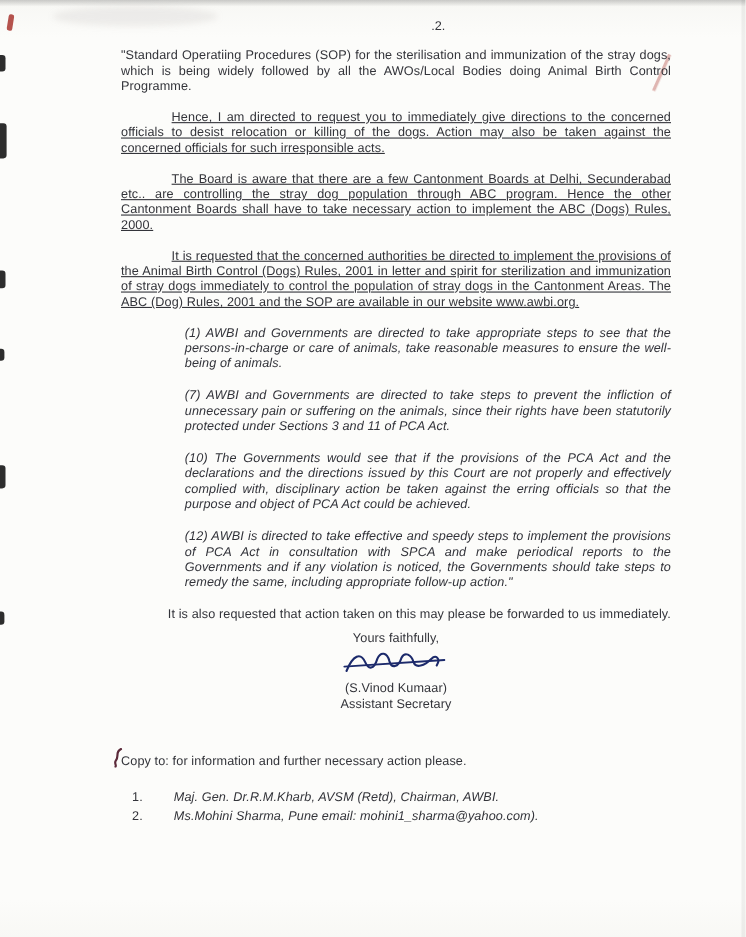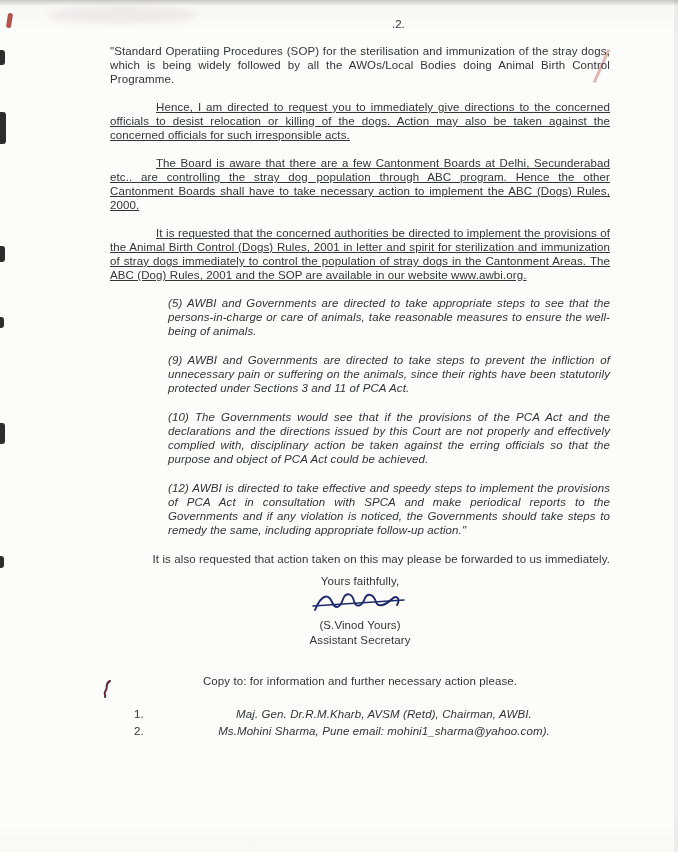--- a/index.html
+++ b/index.html
@@ -49,21 +49,21 @@
   .quote{
     margin-left:58px; font-style:italic; color:#32333a; margin-bottom:15px;
   }
   .link{ text-decoration:underline; }
 
   .closing-request{ text-align:right; margin-top:1px; margin-bottom:6px; }
 
   .signature-block{ text-align:center; margin-top:8px; line-height:15px; }
   .signature{ display:inline-block; margin:1px 2px -2px 0; }
 
-  .copy-block{ text-align:center; margin-top:26px; }
+  .copy-block{ text-align:left; margin-top:36px; }
   .copy-label{ margin-bottom:19px; }
   .copy-item{ display:flex; padding-left:10px; margin-bottom:3px; }
   .copy-num{ width:38px; flex:0 0 38px; }
   .copy-text{ flex:1;font-style:italic; }
 
   .pen-mark{ position:absolute; left:101px; top:680px; }
 </style>
 </head>
 <body>
 
@@ -87,34 +87,34 @@
 
     <p class="para">"Standard Operatiing Procedures (SOP) for the sterilisation and immunization of the stray dogs, which is being widely followed by all the AWOs/Local Bodies doing Animal Birth Control Programme.</p>
 
     <p class="para indent">Hence, I am directed to request you to immediately give directions to the concerned officials to desist relocation or killing of the dogs. Action may also be taken against the concerned officials for such irresponsible acts.</p>
 
     <p class="para indent">The Board is aware that there are a few Cantonment Boards at Delhi, Secunderabad etc.. are controlling the stray dog population through ABC program. Hence the other Cantonment Boards shall have to take necessary action to implement the ABC (Dogs) Rules, 2000.</p>
 
     <p class="para indent"><span>It is requested that the concerned authorities be directed to implement the provisions of the Animal Birth Control (Dogs) Rules, 2001 in letter and spirit for sterilization and immunization of stray dogs immediately to control the population of stray dogs in the Cantonment Areas. The ABC (Dog) Rules, 2001 and the SOP are available in our website </span><span class="link">www.awbi.org</span><span>.</span></p>
 
 
-    <p class="para quote">(5) AWBI and Governments are directed to take appropriate steps to see that the persons-in-charge or care of animals, take reasonable measures to ensure the well-being of animals.</p>
-    <p class="para quote">(9) AWBI and Governments are directed to take steps to prevent the infliction of unnecessary pain or suffering on the animals, since their rights have been statutorily protected under Sections 3 and 11 of PCA Act.</p>
+    <p class="para quote">(1) AWBI and Governments are directed to take appropriate steps to see that the persons-in-charge or care of animals, take reasonable measures to ensure the well-being of animals.</p>
+    <p class="para quote">(7) AWBI and Governments are directed to take steps to prevent the infliction of unnecessary pain or suffering on the animals, since their rights have been statutorily protected under Sections 3 and 11 of PCA Act.</p>
     <p class="para quote">(10) The Governments would see that if the provisions of the PCA Act and the declarations and the directions issued by this Court are not properly and effectively complied with, disciplinary action be taken against the erring officials so that the purpose and object of PCA Act could be achieved.</p>
     <p class="para quote">(12) AWBI is directed to take effective and speedy steps to implement the provisions of PCA Act in consultation with SPCA and make periodical reports to the Governments and if any violation is noticed, the Governments should take steps to remedy the same, including appropriate follow-up action."</p>
 
     <p class="closing-request">It is also requested that action taken on this may please be forwarded to us immediately.</p>
 
     <div class="signature-block">
       <div>Yours faithfully,</div>
       <svg class="signature" width="96" height="26" viewBox="0 0 96 26" aria-hidden="true">
         <path d="M4 20 C 10 5, 17 3, 21 12 C 24 19, 29 19, 32 9 C 35 2, 41 3, 43 11 C 45 18, 51 17, 54 8 C 57 2, 63 5, 65 12 C 67 18, 75 15, 81 9 C 85 5, 90 8, 86 15" fill="none" stroke="#1c2a6b" stroke-width="1.9" stroke-linecap="round"></path>
         <path d="M2 16 L 93 10" fill="none" stroke="#1c2a6b" stroke-width="1.6" stroke-linecap="round"></path>
       </svg>
-      <div>(S.Vinod Yours)</div>
+      <div>(S.Vinod Kumaar)</div>
       <div>Assistant Secretary</div>
     </div>
 
     <div class="copy-block">
       <div class="copy-label">Copy to: for information and further necessary action please.</div>
       <div class="copy-item">
         <span class="copy-num">1.</span>
         <span class="copy-text">Maj. Gen. Dr.R.M.Kharb, AVSM (Retd), Chairman, AWBI.</span>
       </div>
       <div class="copy-item">

